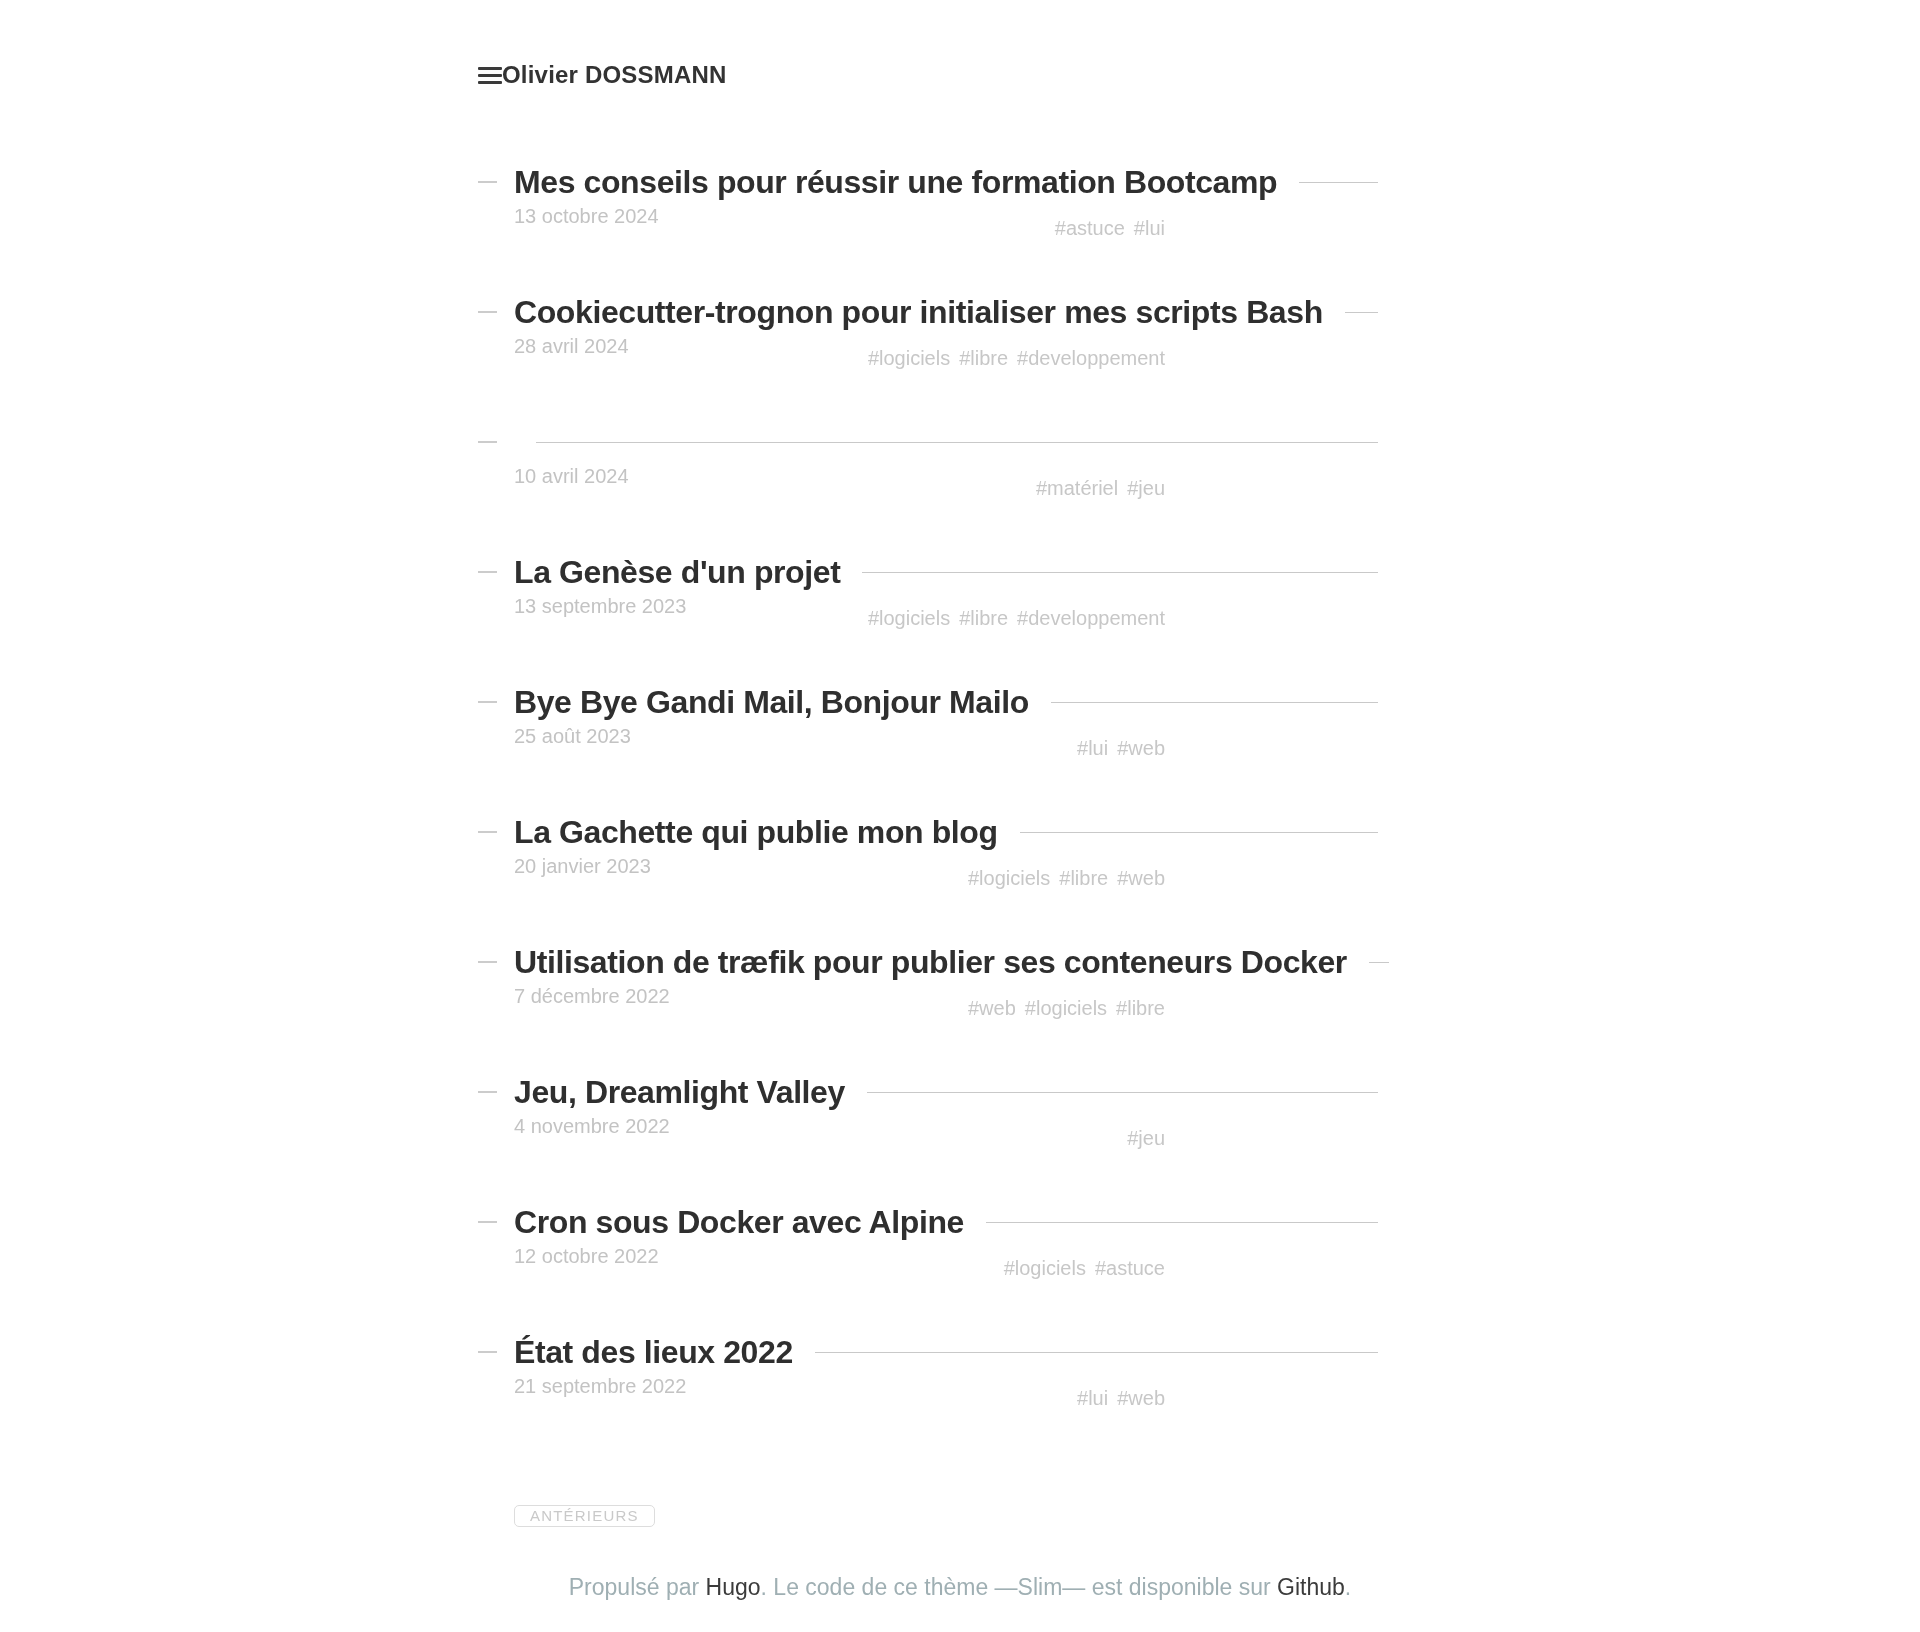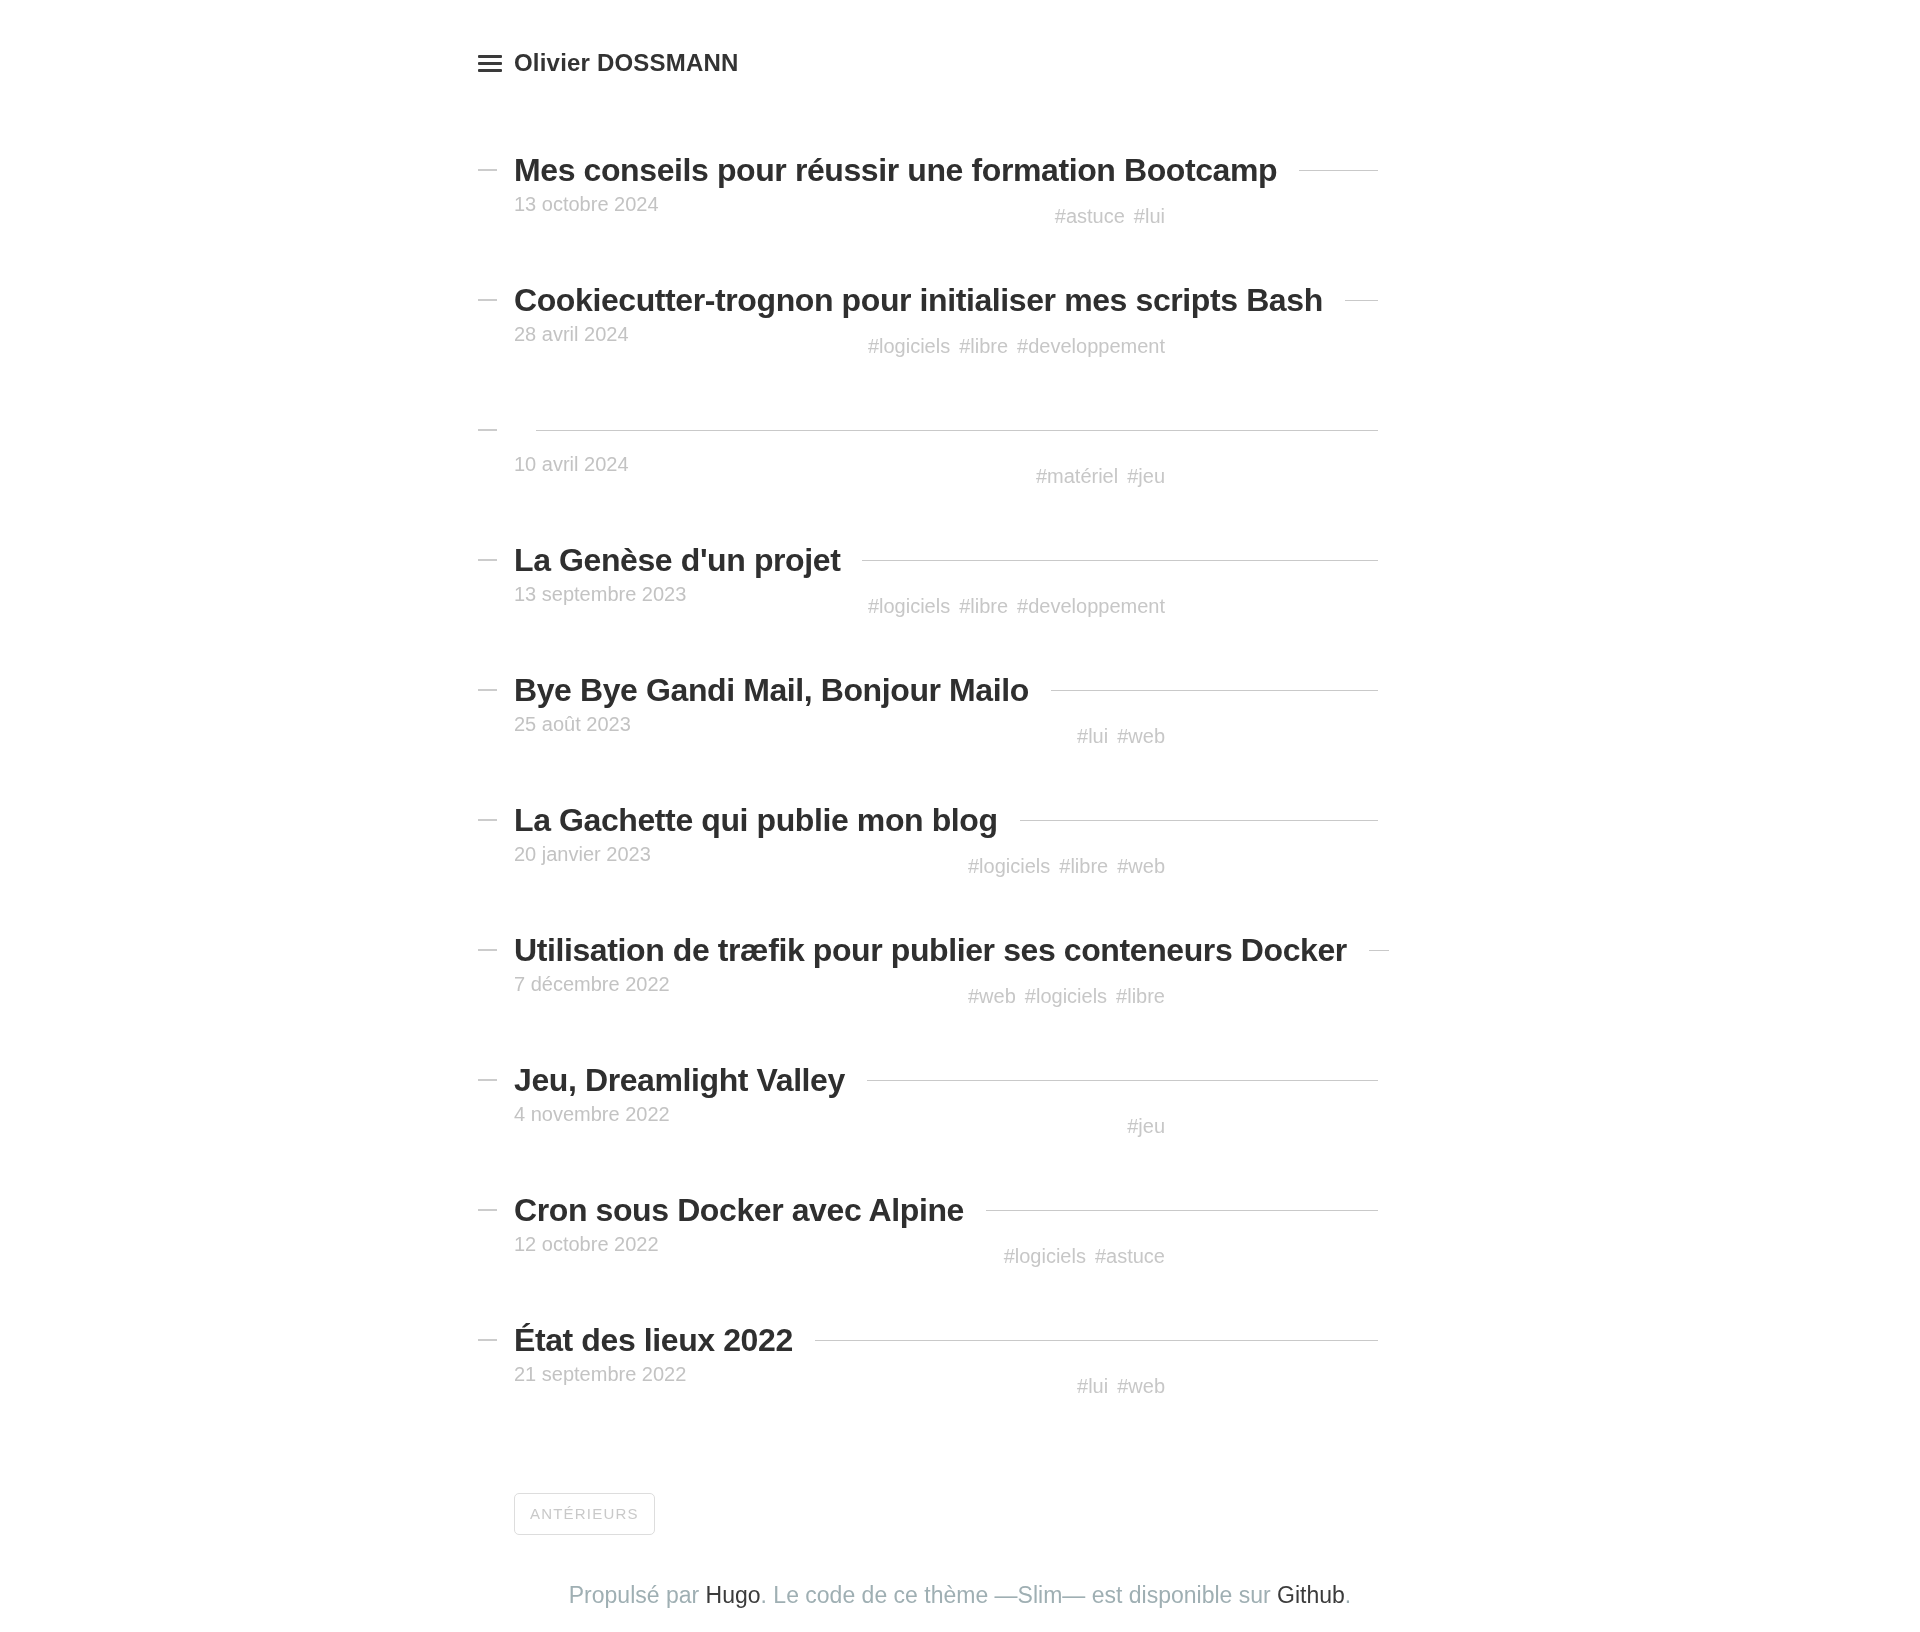--- a/index.html
+++ b/index.html
@@ -15,23 +15,23 @@
   .container {
     width: 864px;
     margin-left: 514px;
     padding-top: 48px;
   }
 
   
   .site-header {
     display: flex;
     align-items: center;
-    gap: 12px;
     margin-left: -36px;
     height: 30px;
+    margin-top: 12px;
   }
   .burger {
     width: 24px;
     display: flex;
     flex-direction: column;
     gap: 4px;
     cursor: pointer;
     flex: 0 0 auto;
   }
   .burger i {
@@ -117,21 +117,21 @@
   .pagination { margin-top: 96px; }
   .btn-older {
     display: inline-block;
     border: 1px solid #dddddd;
     border-radius: 5px;
     background: #ffffff;
     color: #c9c9c9;
     font-size: 15px;
     letter-spacing: 1.2px;
     line-height: 18px;
-    padding: 11px 15px;
+    padding: 1px 15px;
     text-decoration: none;
     cursor: pointer;
   }
 
   
   .footer {
     margin-top: 48px;
     width: 1920px;
     text-align: center;
     font-size: 23px;

